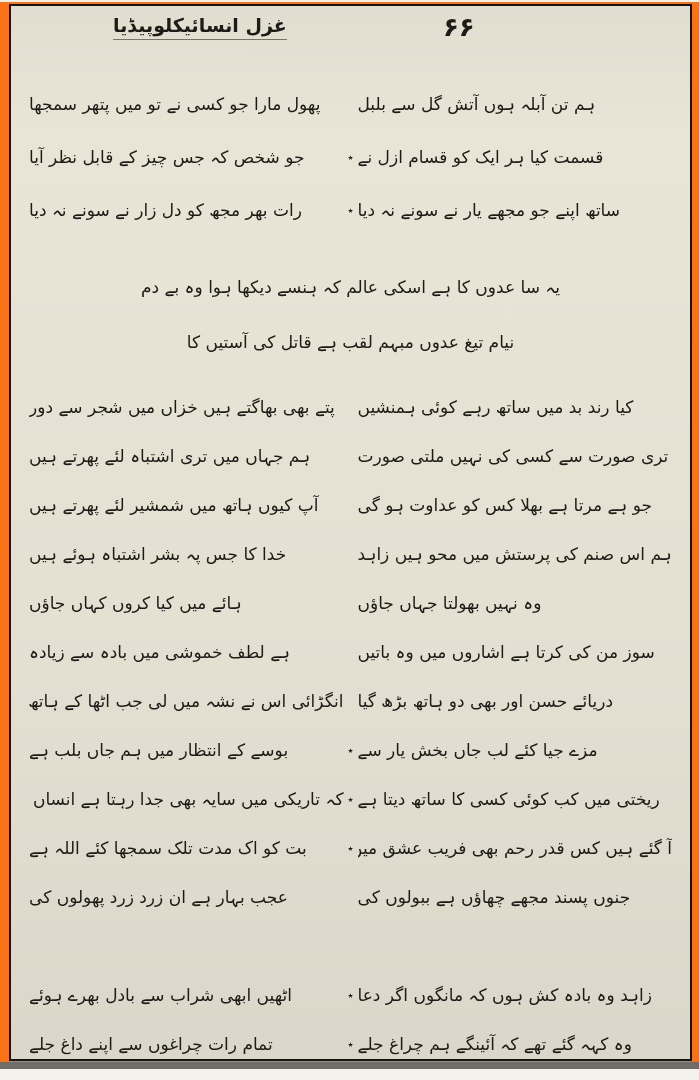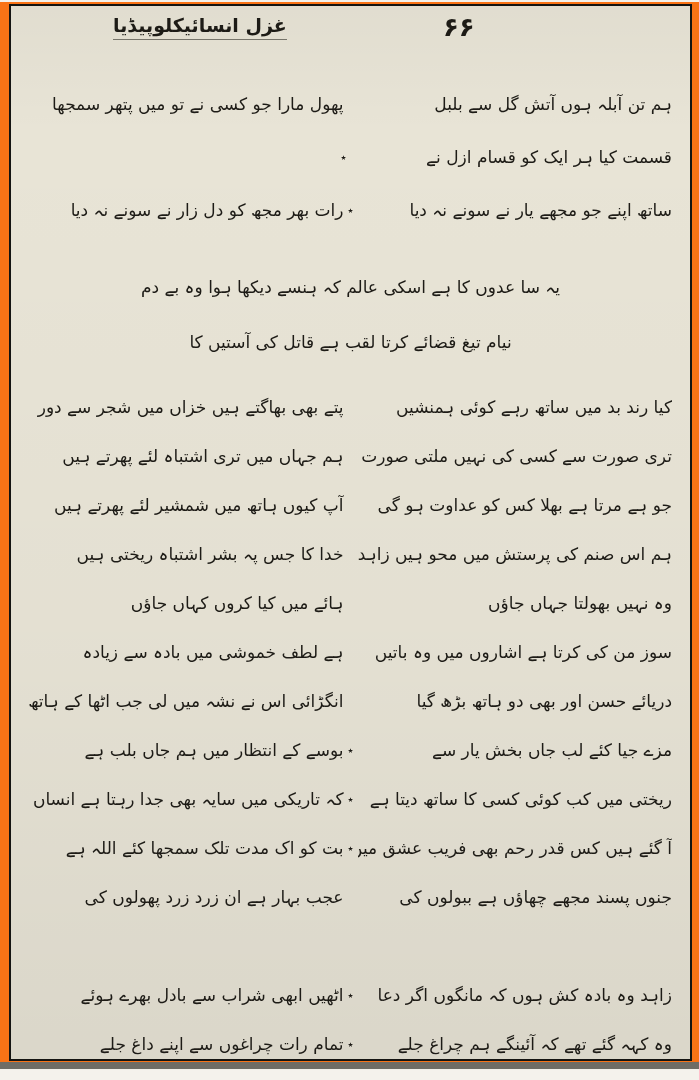--- a/index.html
+++ b/index.html
@@ -62,21 +62,21 @@
   }
   .couplet-row{
     display:flex;
     direction:rtl;
     align-items:center;
     height:49px;
   }
   .block-1 .couplet-row{ height:53px; }
   .hemistich{
     width:50%;
-    text-align:right;
+    text-align:left;
     font-size:17px;
     line-height:1.25;
     white-space:nowrap;
     overflow:hidden;
   }
   .mark{
     width:14px;
     flex:0 0 14px;
     text-align:center;
     font-size:11px;
@@ -110,51 +110,52 @@
     <main class="poem">
       <section id="block1" class="block-1">
           <div class="couplet-row">
             <div class="hemistich">ہم تن آبلہ ہوں آتش گل سے بلبل</div>
             <div class="mark"></div>
             <div class="hemistich">پھول مارا جو کسی نے تو میں پتھر سمجھا</div>
           </div>
           <div class="couplet-row">
             <div class="hemistich">قسمت کیا ہر ایک کو قسام ازل نے</div>
             <div class="mark">٭</div>
+            <div class="hemistich">جو شخص کہ جس چیز کے قابل نظر آیا</div>
           </div>
           <div class="couplet-row">
             <div class="hemistich">ساتھ اپنے جو مجھے یار نے سونے نہ دیا</div>
             <div class="mark">٭</div>
             <div class="hemistich">رات بھر مجھ کو دل زار نے سونے نہ دیا</div>
           </div>
         </section>
       <section id="centered" class="centered-block">
           <div class="center-line">یہ سا عدوں کا ہے اسکی عالم کہ ہنسے دیکھا ہوا وہ بے دم</div>
-          <div class="center-line">نیام تیغ قضائے کرتا لقب ہے قاتل کی آستیں کا</div>
+          <div class="center-line">نیام تیغ عدوں مبہم لقب ہے قاتل کی آستیں کا</div>
         </section>
       <section id="block2" class="block-2">
           <div class="couplet-row">
             <div class="hemistich">کیا رند بد میں ساتھ رہے کوئی ہمنشیں</div>
             <div class="mark"></div>
             <div class="hemistich">پتے بھی بھاگتے ہیں خزاں میں شجر سے دور</div>
           </div>
           <div class="couplet-row">
             <div class="hemistich">تری صورت سے کسی کی نہیں ملتی صورت</div>
             <div class="mark"></div>
             <div class="hemistich">ہم جہاں میں تری اشتباہ لئے پھرتے ہیں</div>
           </div>
           <div class="couplet-row">
             <div class="hemistich">جو ہے مرتا ہے بھلا کس کو عداوت ہو گی</div>
             <div class="mark"></div>
             <div class="hemistich">آپ کیوں ہاتھ میں شمشیر لئے پھرتے ہیں</div>
           </div>
           <div class="couplet-row">
             <div class="hemistich">ہم اس صنم کی پرستش میں محو ہیں زاہد</div>
             <div class="mark"></div>
-            <div class="hemistich">خدا کا جس پہ بشر اشتباہ ریختی ہیں</div>
+            <div class="hemistich">خدا کا جس پہ بشر اشتباہ ہوئے ہیں</div>
           </div>
           <div class="couplet-row">
             <div class="hemistich">وہ نہیں بھولتا جہاں جاؤں</div>
             <div class="mark"></div>
             <div class="hemistich">ہائے میں کیا کروں کہاں جاؤں</div>
           </div>
           <div class="couplet-row">
             <div class="hemistich">سوز من کی کرتا ہے اشاروں میں وہ باتیں</div>
             <div class="mark"></div>
             <div class="hemistich">ہے لطف خموشی میں بادہ سے زیادہ</div>

